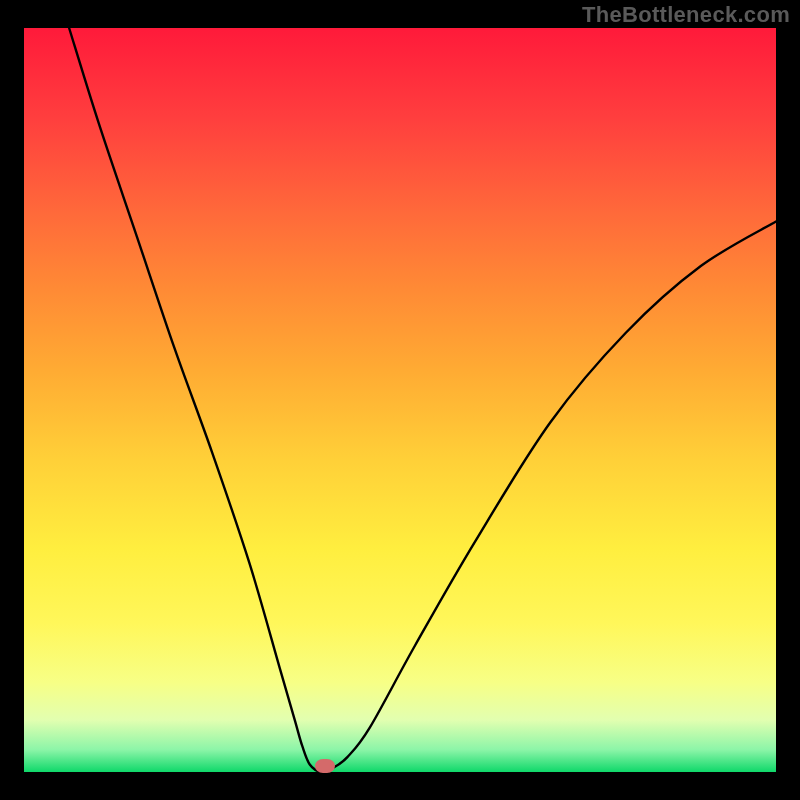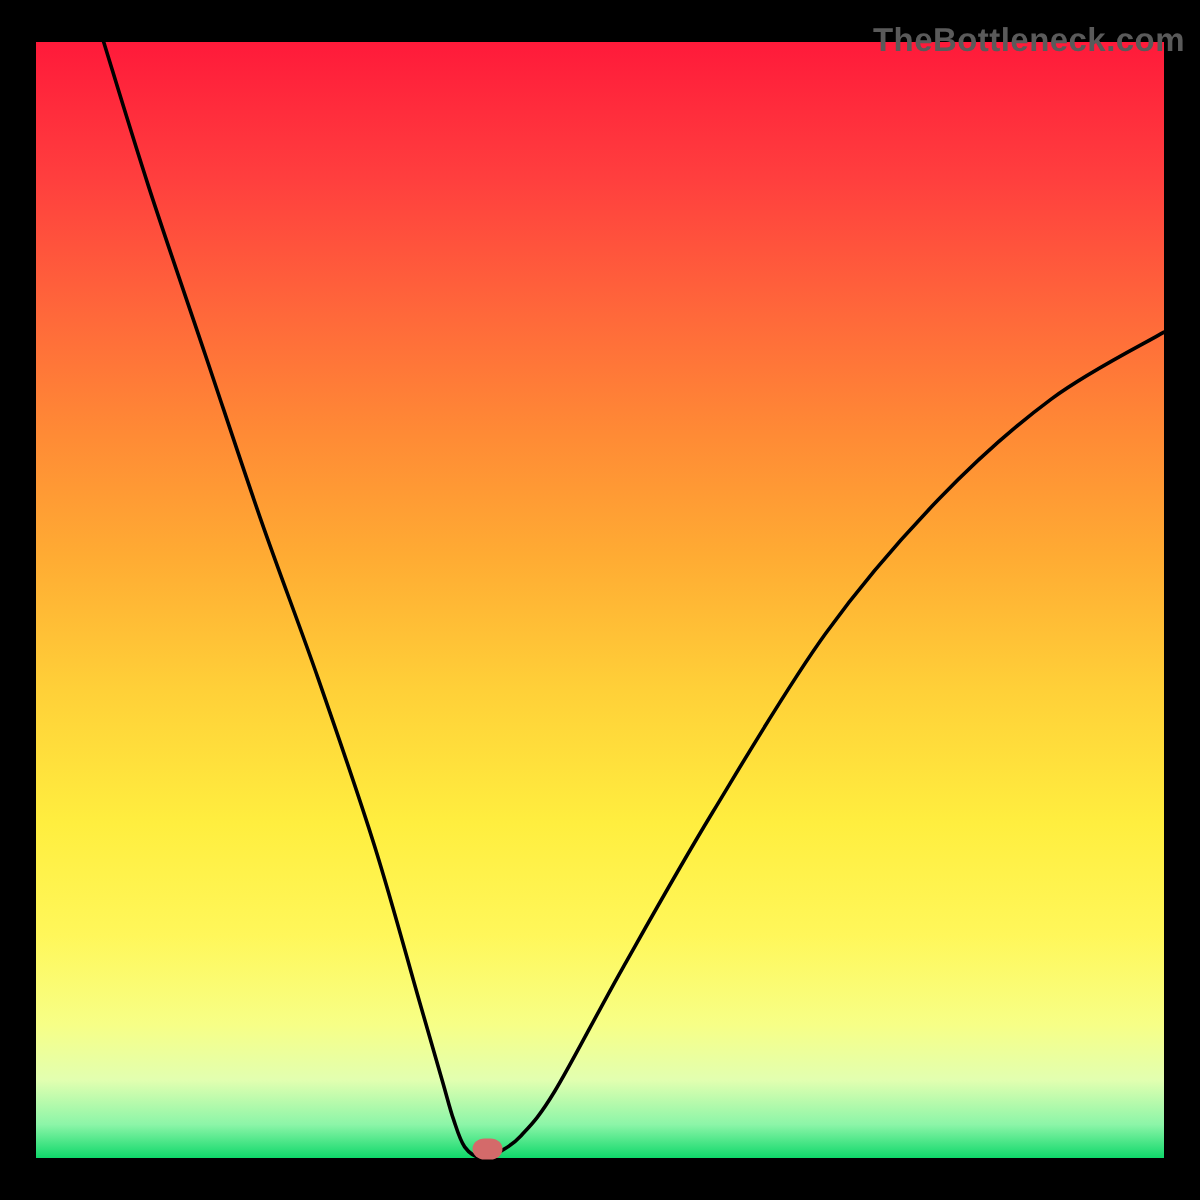--- a/index.html
+++ b/index.html
@@ -30,21 +30,21 @@
       #ffee3f 70%,
       #fff75a 80%,
       #f7ff86 88%,
       #e2ffb0 93%,
       #8cf5a8 97%,
       #0fd86a 100%
     );
   }
   .watermark {
     position: absolute;
-    top: 14px;
+    top: 2px;
     right: 10px;
     font-family: Arial, Helvetica, sans-serif;
     font-size: 22px;
     font-weight: 600;
     color: #5a5a5a;
     letter-spacing: 0.3px;
     user-select: none;
   }
   svg.curve {
     position: absolute;

